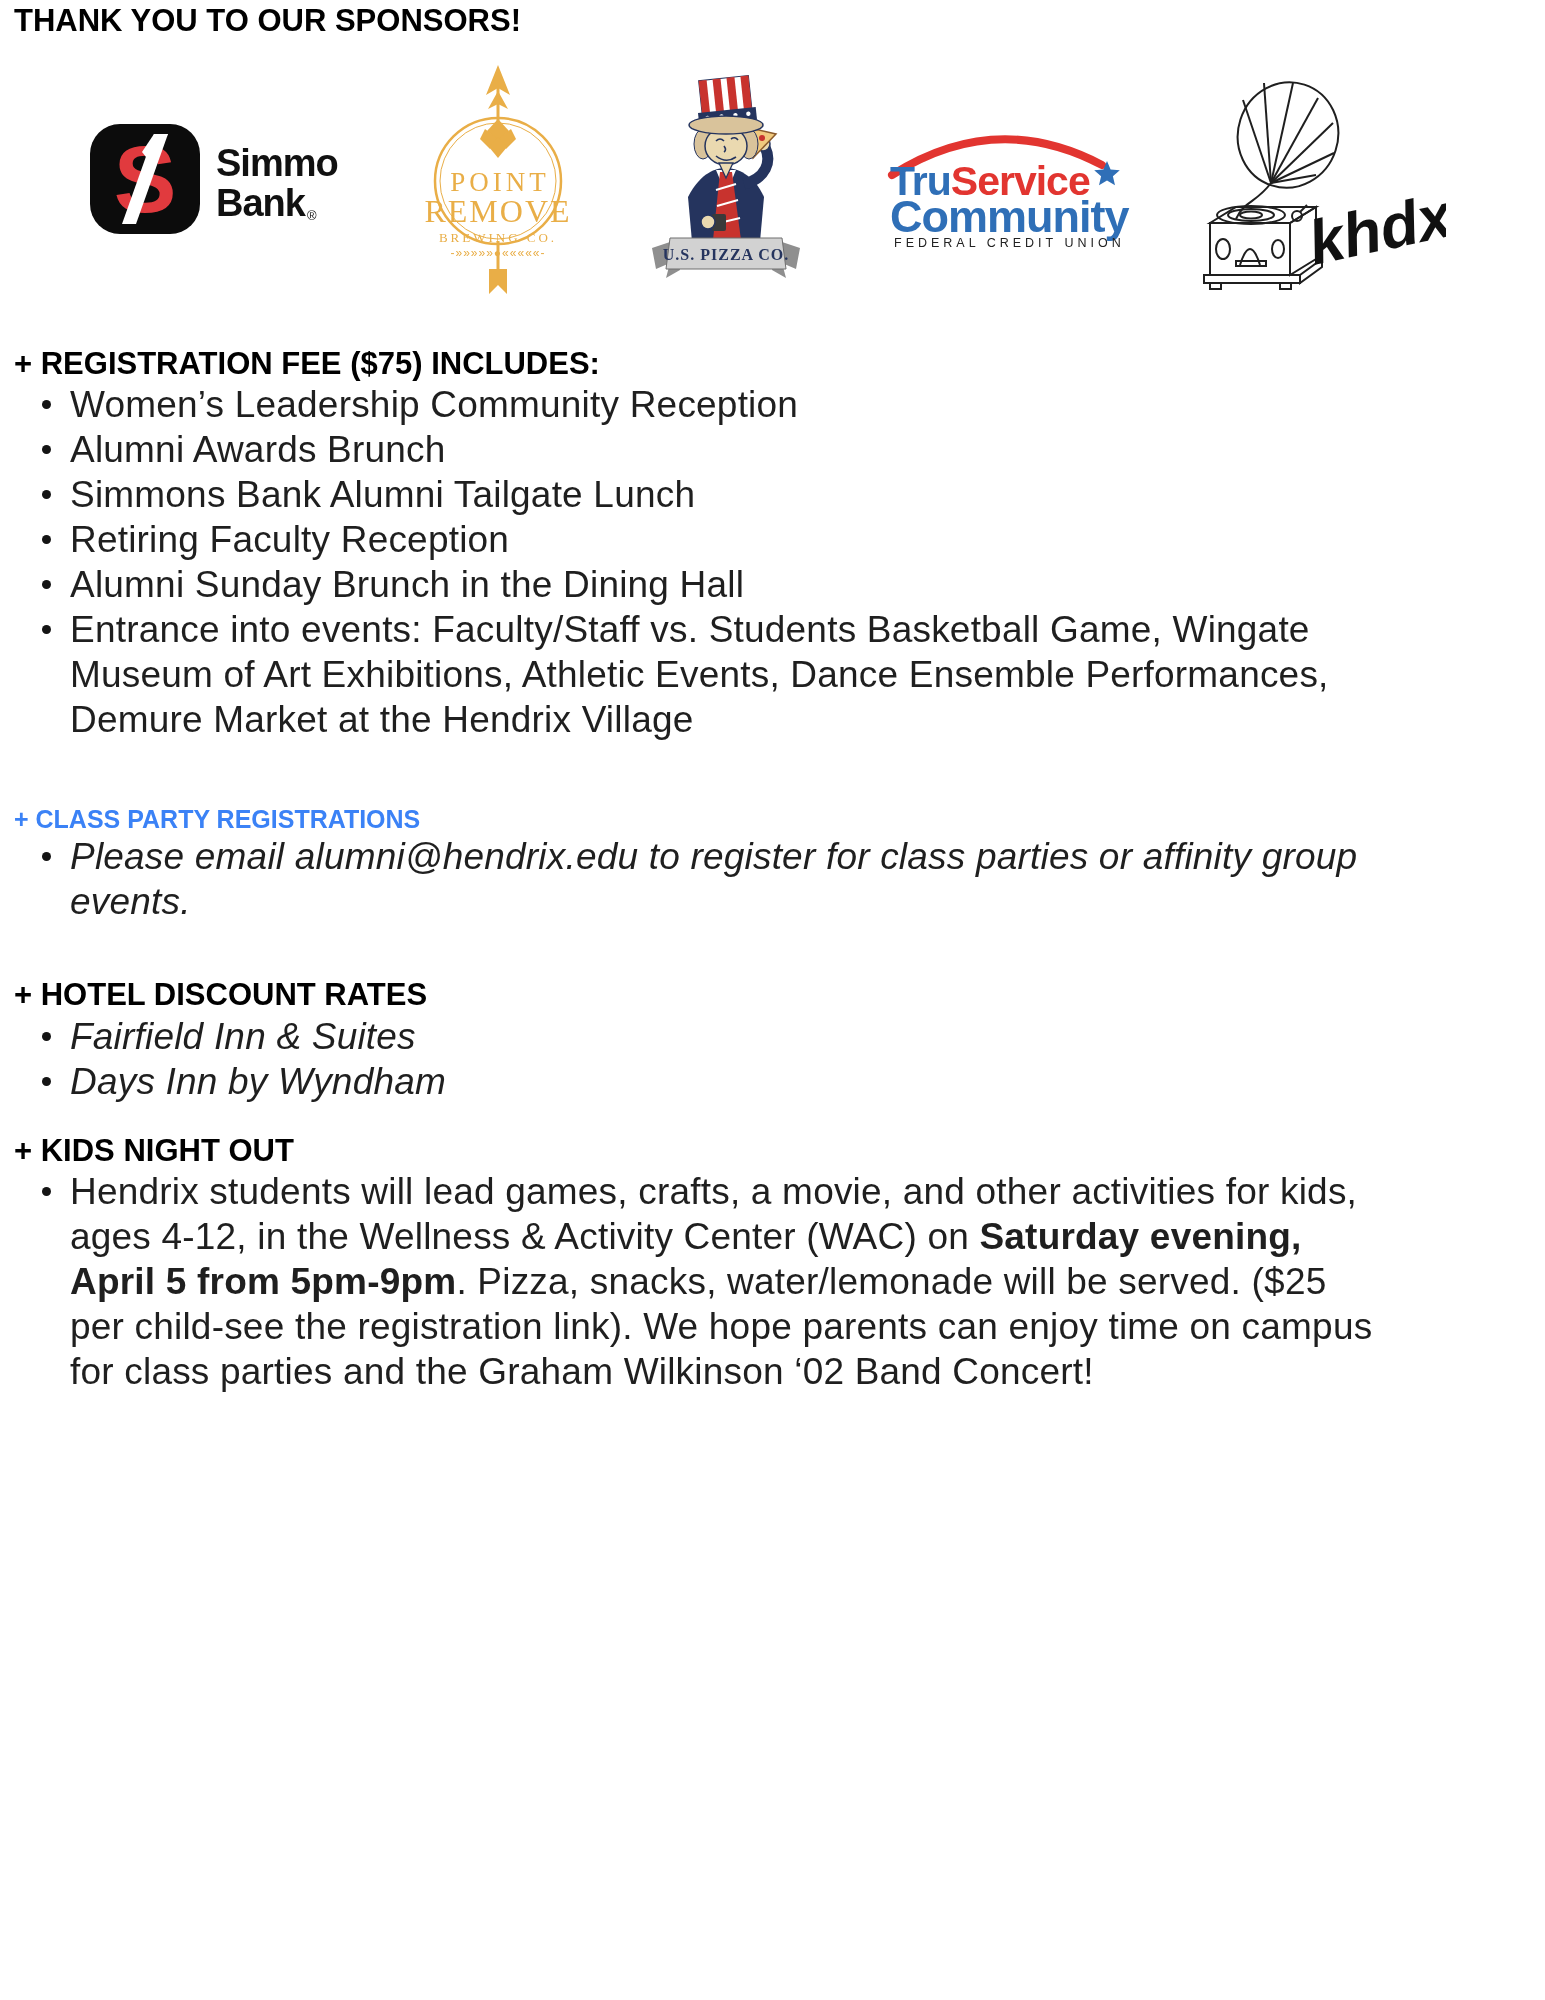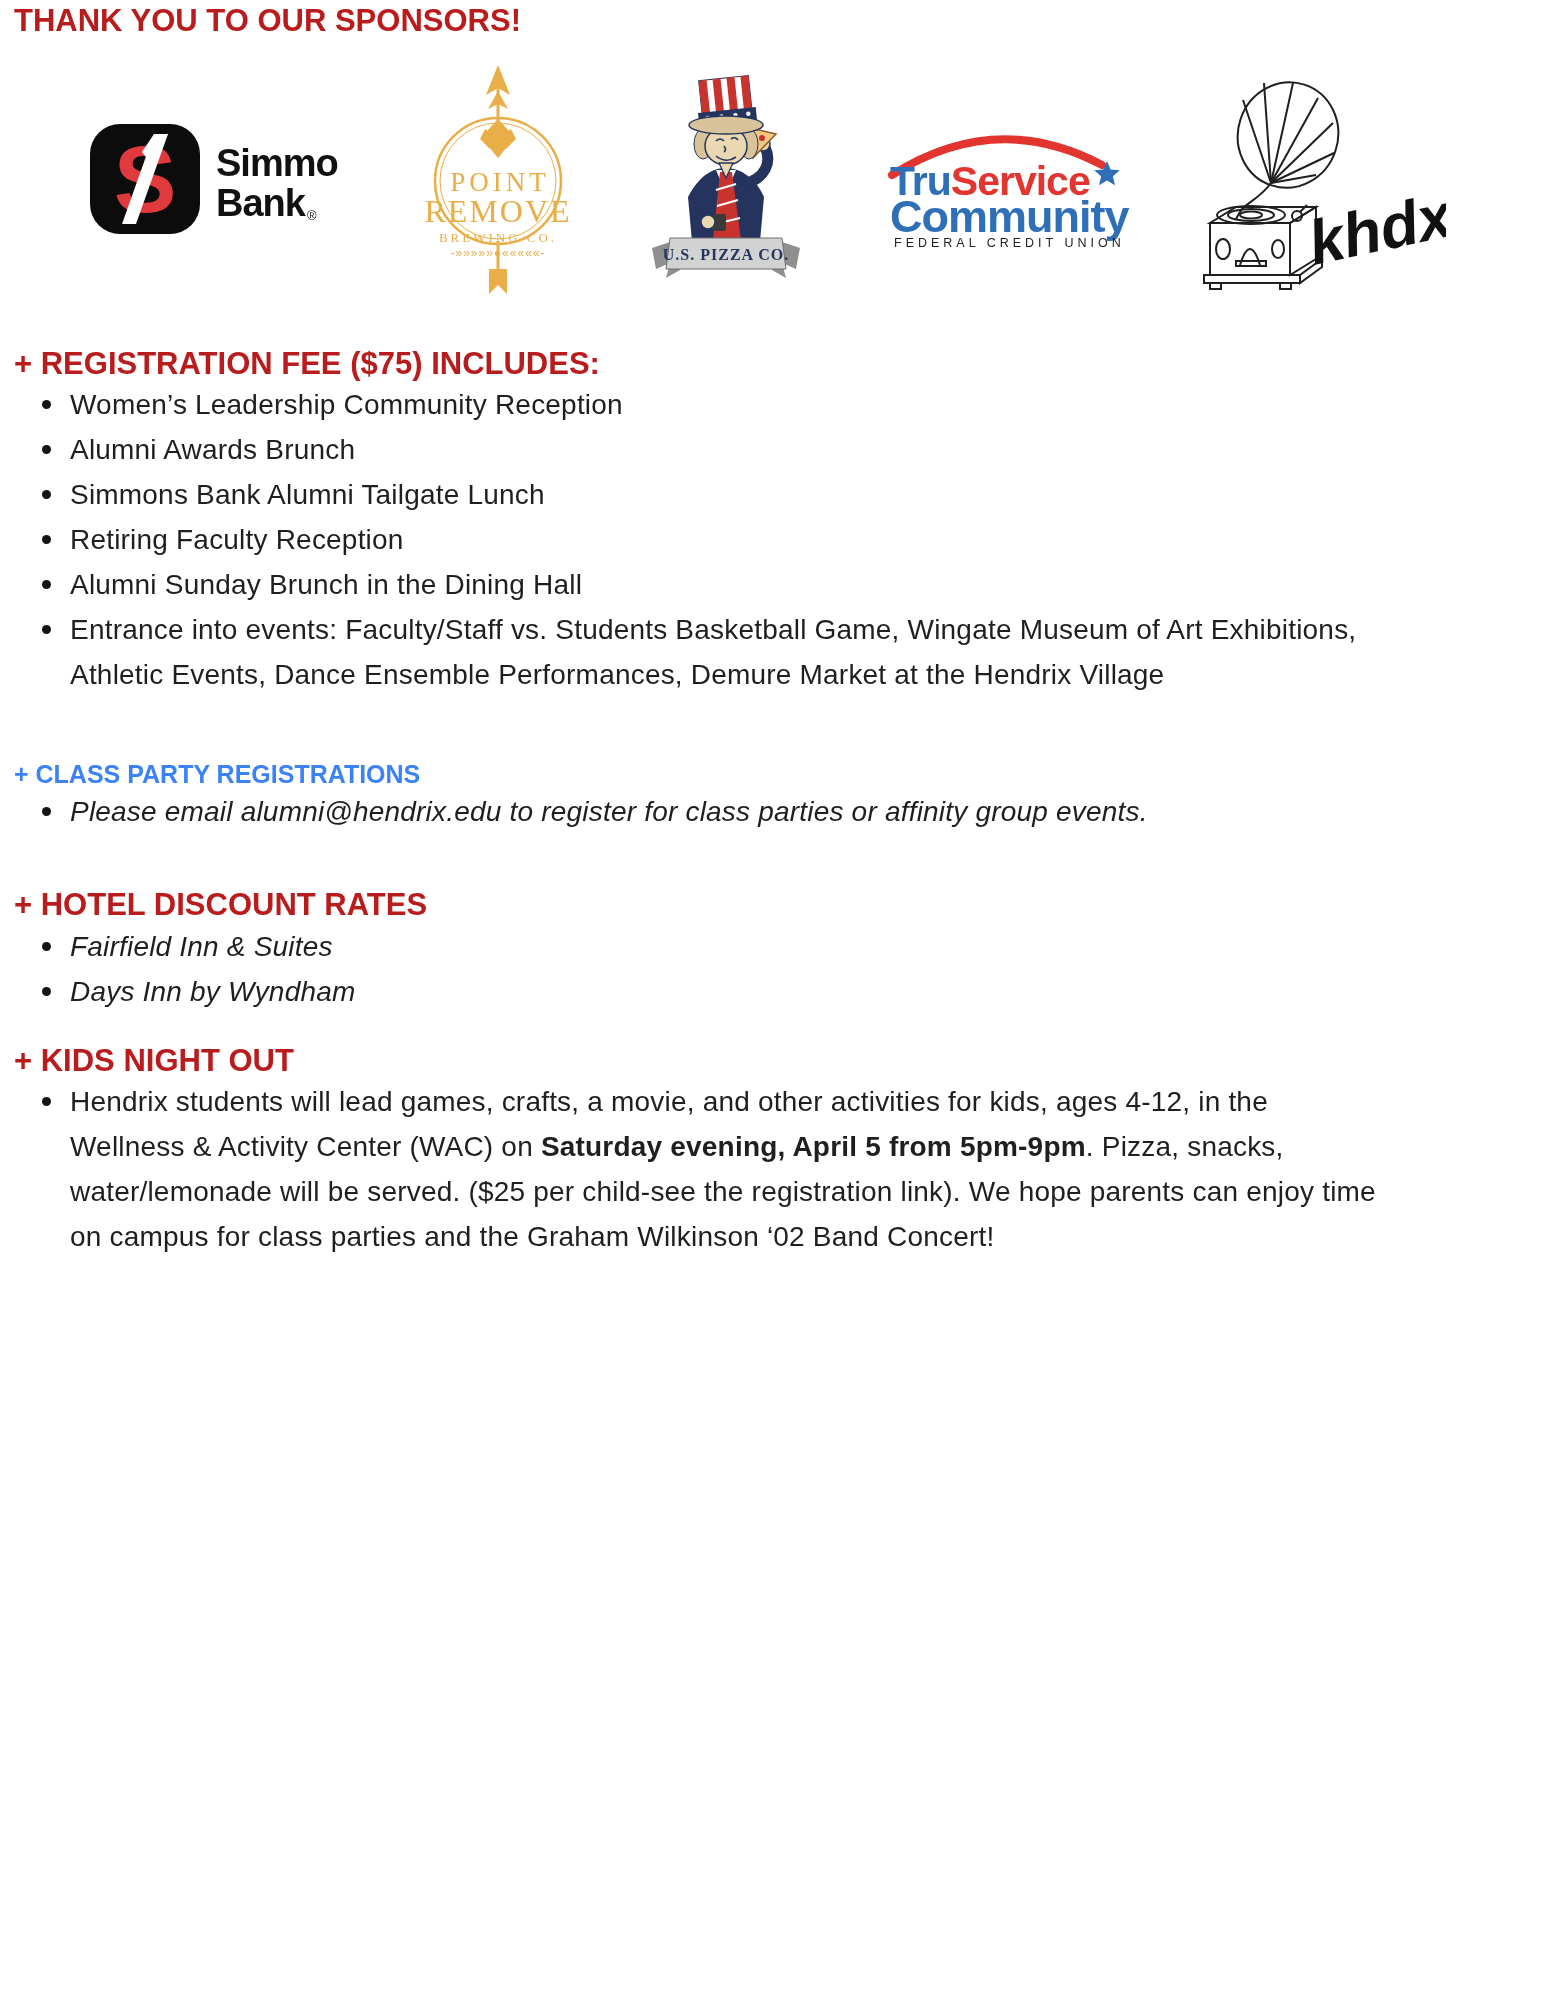--- a/index.html
+++ b/index.html
@@ -5,21 +5,21 @@
   html,body{margin:0;padding:0;}
   body{
     width:1545px;height:2000px;background:#ffffff;
     font-family:"Liberation Sans",sans-serif;color:#1f1f1f;
     overflow:hidden;
   }
   .page{position:relative;width:1545px;height:2000px;}
 
   
   .h-big{
-    margin:0 0 0 14px;color:#b91c1c;font-weight:800;
+    margin:0 0 0 14px;color:#000000;font-weight:800;
     font-size:31px;line-height:1.2;letter-spacing:0px;
   }
   .h-small{
     margin:0 0 0 14px;color:#3b82f6;font-weight:800;
     font-size:25px;line-height:1.2;
   }
   .page-title{margin-top:2px;}
 
   
   .logos{
@@ -31,21 +31,21 @@
   .logo.usp{margin-left:68px;}
   .logo.tru{margin-left:72px;}
   .logo.khdx{margin-left:38px;}
 
   
   ul.bullets{
     list-style:none;margin:0;padding:0 0 0 42px;
   }
   ul.bullets li{
     position:relative;padding-left:28px;
-    font-size:28px;line-height:45px;letter-spacing:0.2px;
+    font-size:37px;line-height:45px;letter-spacing:0.2px;
     max-width:1320px;
   }
   ul.bullets li::before{
     content:"";position:absolute;left:0;top:18px;
     width:9px;height:9px;border-radius:50%;background:#141414;
   }
   ul.bullets.italic li{font-style:italic;}
 
   .m-reg-h{margin-top:48px;}
   .m-reg-list{margin-top:56px;}

